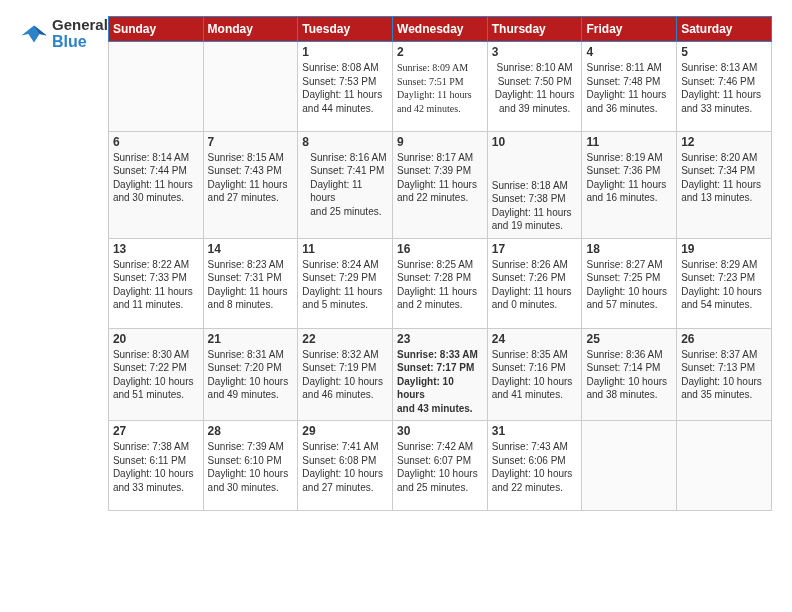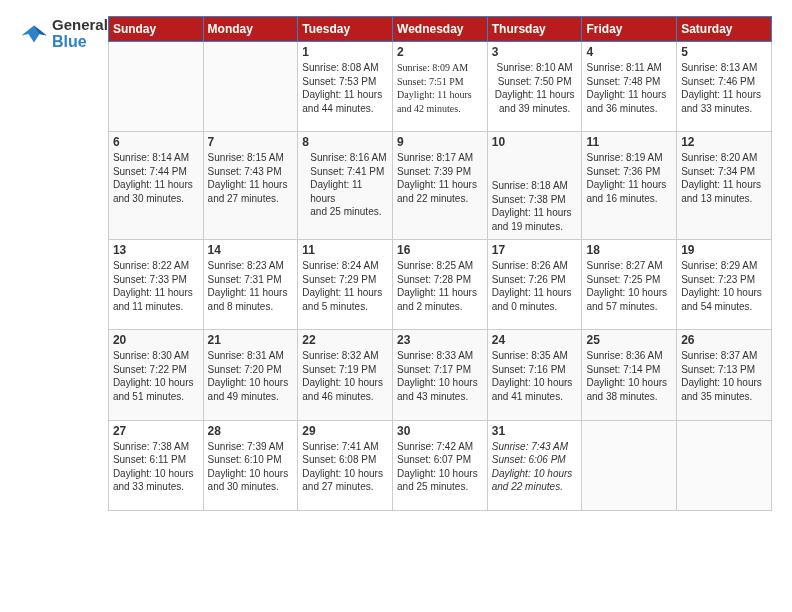--- a/index.html
+++ b/index.html
@@ -278,21 +278,21 @@
           </td>
           <td>
             <span class="day-num">22</span>
             <div class="cell-text" style="white-space: pre-line;">Sunrise: 8:32 AM
 Sunset: 7:19 PM
 Daylight: 10 hours
 and 46 minutes.</div>
           </td>
           <td>
             <span class="day-num">23</span>
-            <div class="cell-text" style="white-space: pre-line;">Sunrise: 8:33 AM
+            <div class="cell-text" style="white-space: pre-line; font-weight: bold;">Sunrise: 8:33 AM
 Sunset: 7:17 PM
 Daylight: 10 hours
 and 43 minutes.</div>
           </td>
           <td>
             <span class="day-num">24</span>
             <div class="cell-text" style="white-space: pre-line;">Sunrise: 8:35 AM
 Sunset: 7:16 PM
 Daylight: 10 hours
 and 41 minutes.</div>
@@ -336,21 +336,21 @@
           </td>
           <td>
             <span class="day-num">30</span>
             <div class="cell-text" style="white-space: pre-line;">Sunrise: 7:42 AM
 Sunset: 6:07 PM
 Daylight: 10 hours
 and 25 minutes.</div>
           </td>
           <td>
             <span class="day-num">31</span>
-            <div class="cell-text" style="white-space: pre-line; font-style: italic;">Sunrise: 7:43 AM
+            <div class="cell-text" style="white-space: pre-line;">Sunrise: 7:43 AM
 Sunset: 6:06 PM
 Daylight: 10 hours
 and 22 minutes.</div>
           </td>
           <td class="empty"></td>
           <td class="empty"></td>
         </tr>
       </tbody>
   </table>
 </div>

